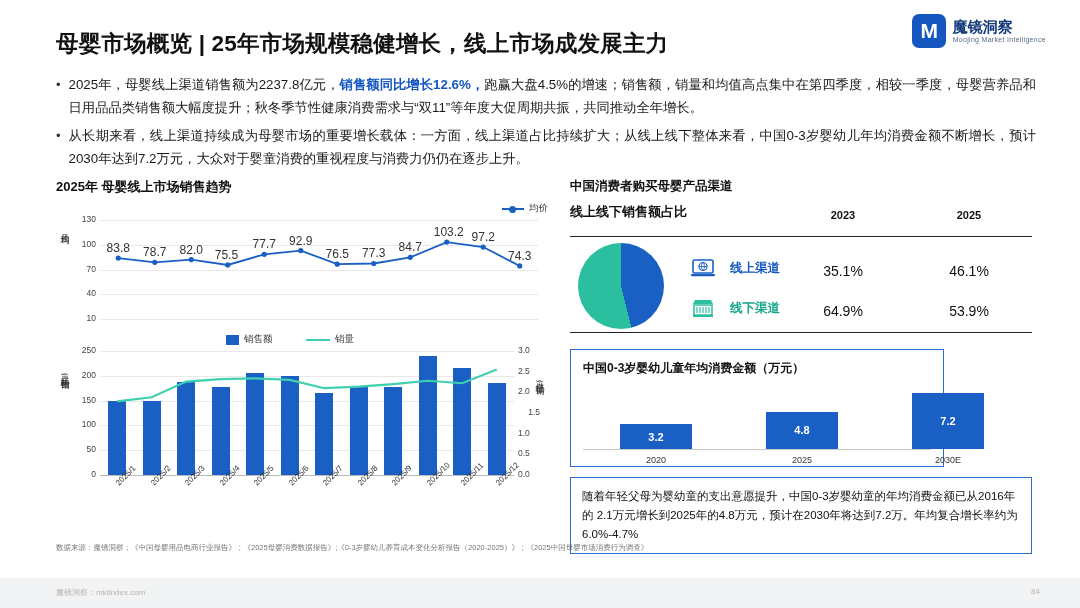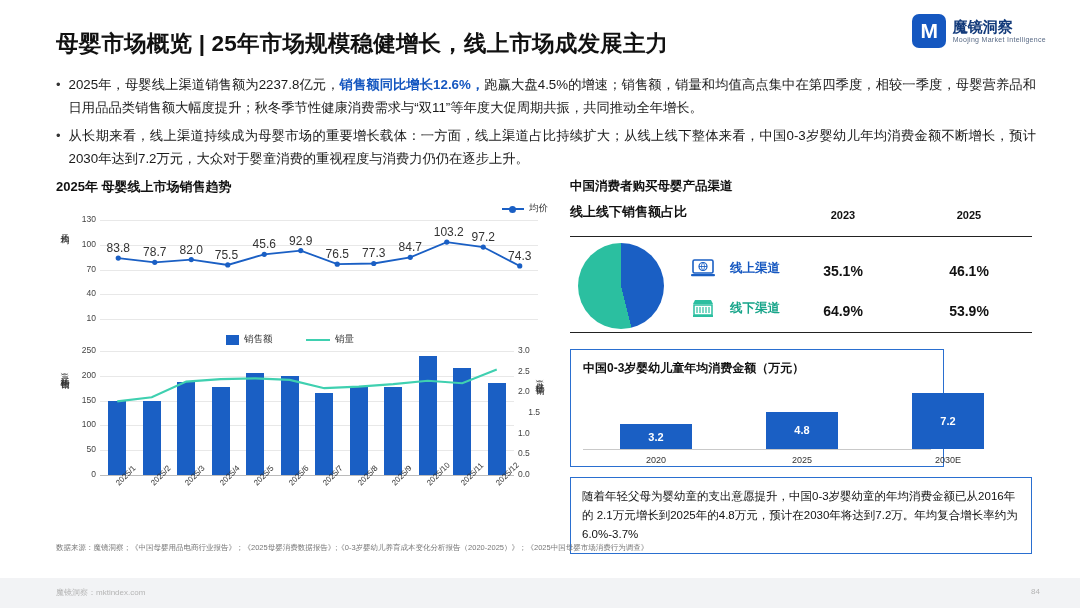--- a/index.html
+++ b/index.html
@@ -92,21 +92,21 @@
 
   .chan-body { position: relative; height: 96px; border-bottom: 1.5px solid #222; }
   .pie-wrap { position: absolute; left: 8px; top: 6px; width: 86px; height: 86px; }
   .pie {
     width: 86px; height: 86px; border-radius: 50%;
     background: conic-gradient(#1a5fc4 0deg 166deg, #2bbfa0 166deg 360deg);
   }
   .chan-row { position: absolute; display: flex; align-items: center; }
   .chan-ico { width: 26px; height: 22px; display: flex; align-items: center; justify-content: center; }
   .chan-name { font-size: 12.5px; font-weight: bold; color: #1557c0; margin-left: 14px; }
-  .chan-val { position: absolute; font-size: 14px; font-weight: bold; color: #111; text-align: center; width: 126px; }
+  .chan-val { position: absolute; font-size: 14px; font-weight: normal; color: #111; text-align: center; width: 126px; }
 
   .cost-box {
     margin-top: 16px; width: 374px; border: 1px solid #2a6fd0;
     padding: 10px 12px 6px 12px; position: relative; height: 118px;
   }
   .cost-title { font-size: 12px; font-weight: bold; color: #111; }
   .cost-chart { position: relative; height: 84px; margin-top: 4px; }
   .cost-bar { position: absolute; bottom: 16px; background: #1a5fc4; }
   .cost-bar span {
     position: absolute; left: 0; right: 0; top: 50%; transform: translateY(-50%);
@@ -189,21 +189,21 @@
           <circle cx="317.75" cy="59.477500000000006" r="2.6" fill="#1a5fc4"></circle>
           <circle cx="354.25" cy="53.372499999999995" r="2.6" fill="#1a5fc4"></circle>
           <circle cx="390.75" cy="38.11" r="2.6" fill="#1a5fc4"></circle>
           <circle cx="427.25" cy="43.06" r="2.6" fill="#1a5fc4"></circle>
           <circle cx="463.75" cy="61.95250000000001" r="2.6" fill="#1a5fc4"></circle>
         </svg>
         <div class="pt-label" style="left: 49.25px; top: 37.115px; width: 26px; text-align: center;">83.8</div>
         <div class="pt-label" style="left: 85.75px; top: 41.3225px; width: 26px; text-align: center;">78.7</div>
         <div class="pt-label" style="left: 122.25px; top: 38.6px; width: 26px; text-align: center;">82.0</div>
         <div class="pt-label" style="left: 158.75px; top: 43.9625px; width: 26px; ">75.5</div>
-        <div class="pt-label" style="left: 195.25px; top: 33.32px; width: 26px; text-align: center;">45.6</div>
+        <div class="pt-label" style="left: 195.25px; top: 33.32px; width: 26px; text-align: center;">77.7</div>
         <div class="pt-label" style="left: 231.75px; top: 29.6075px; width: 26px; text-align: center;">92.9</div>
         <div class="pt-label" style="left: 268.25px; top: 43.1375px; width: 26px; text-align: center;">76.5</div>
         <div class="pt-label" style="left: 304.75px; top: 42.4775px; width: 26px; text-align: center;">77.3</div>
         <div class="pt-label" style="left: 341.25px; top: 36.3725px; width: 26px; text-align: center;">84.7</div>
         <div class="pt-label" style="left: 377.75px; top: 21.11px; width: 26px; text-align: center;">103.2</div>
         <div class="pt-label" style="left: 414.25px; top: 26.06px; width: 26px; text-align: center;">97.2</div>
         <div class="pt-label" style="left: 450.75px; top: 44.9525px; width: 26px; text-align: center;">74.3</div>
       </div>
 
     <div class="chart-bottom" id="chart-bottom">
@@ -323,21 +323,21 @@
             <span>4.8</span>
           </div>
           <div class="cost-x" style="left: 146px; width: 146px;">2025</div>
           <div class="cost-bar" style="left: 329px; width: 72px; height: 55.8px;">
             <span>7.2</span>
           </div>
           <div class="cost-x" style="left: 292px; width: 146px;">2030E</div>
         </div>
     </div>
 
-    <div class="note-box">随着年轻父母为婴幼童的支出意愿提升，中国0-3岁婴幼童的年均消费金额已从2016年的 2.1万元增长到2025年的4.8万元，预计在2030年将达到7.2万。年均复合增长率约为6.0%-3.7%</div>
+    <div class="note-box">随着年轻父母为婴幼童的支出意愿提升，中国0-3岁婴幼童的年均消费金额已从2016年的 2.1万元增长到2025年的4.8万元，预计在2030年将达到7.2万。年均复合增长率约为6.0%-4.7%</div>
   </div>
 
   <div class="source">数据来源：魔镜洞察；《中国母婴用品电商行业报告》；《2025母婴消费数据报告》;《0-3岁婴幼儿养育成本变化分析报告（2020-2025）》；《2025中国母婴市场消费行为调查》</div>
 
   <div class="footbar">
     <div class="site">魔镜洞察：mktindex.com</div>
     <div class="pg">84</div>
   </div>
 </div>
 

